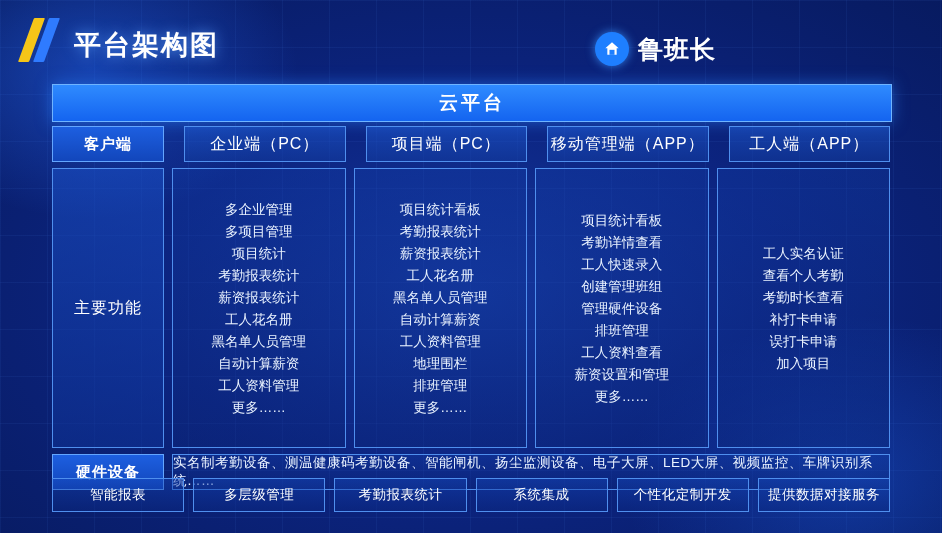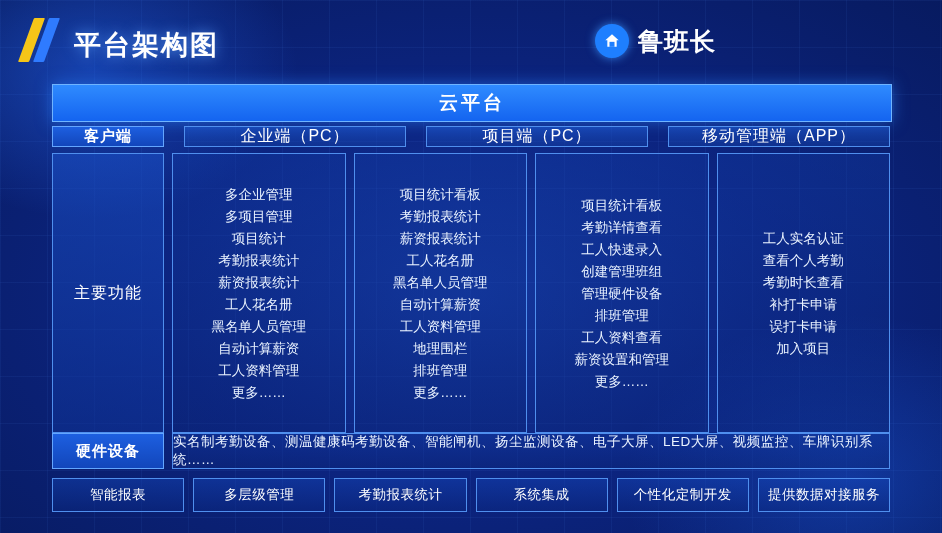--- a/index.html
+++ b/index.html
@@ -72,21 +72,21 @@
     position: absolute;
     left: 74px; top: 27px;
     font-size: 27px;
     font-weight: bold;
     color: #ffffff;
     letter-spacing: 2px;
     text-shadow: 0 0 14px rgba(90,160,255,0.8);
   }
   .brand {
     position: absolute;
-    right: 34px; top: 24px;
+    right: 34px; top: 32px;
     display: flex;
     align-items: center;
     gap: 9px;
   }
   .brand-mark {
     width: 34px; height: 34px;
     border-radius: 50%;
     background: #1e7fff;
     display: flex;
     align-items: center;
@@ -121,21 +121,21 @@
   
   .matrix {
     position: absolute;
     left: 52px; top: 126px;
     width: 838px;
     z-index: 3;
   }
   .row-head {
     display: flex;
     gap: 20px;
-    height: 21px;
+    height: 36px;
   }
   .cell-label {
     width: 110px;
     flex: 0 0 110px;
     background: linear-gradient(180deg, #1d5fe0 0%, #1246bb 100%);
     border: 1px solid #63a6ff;
     color: #ffffff;
     font-size: 15px;
     font-weight: bold;
     display: flex;
@@ -190,21 +190,21 @@
     font-size: 13.5px;
     line-height: 19px;
     text-align: center;
     white-space: nowrap;
   }
 
   
   .hw-row {
     display: flex;
     gap: 8px;
-    margin-top: 0;
+    margin-top: 6px;
     height: 36px;
   }
   .hw-label {
     width: 110px;
     flex: 0 0 110px;
     background: linear-gradient(180deg, #1d5fe0 0%, #1246bb 100%);
     border: 1px solid #63a6ff;
     color: #ffffff;
     font-size: 15px;
     font-weight: bold;
@@ -274,20 +274,21 @@
 
   <div class="cloud-bar">云平台</div>
 
   <div class="matrix">
 
     <div class="row-head">
       <div class="cell-label">客户端</div>
       <div class="col-head">企业端（PC）</div>
       <div class="col-head">项目端（PC）</div>
       <div class="col-head">移动管理端（APP）</div>
+      <div class="col-head">工人端（APP）</div>
     </div>
 
     <div class="row-body">
       <div class="cell-label-tall">主要功能</div>
 
       <div class="col-body">
         <div class="fn">多企业管理</div>
         <div class="fn">多项目管理</div>
         <div class="fn">项目统计</div>
         <div class="fn">考勤报表统计</div>

